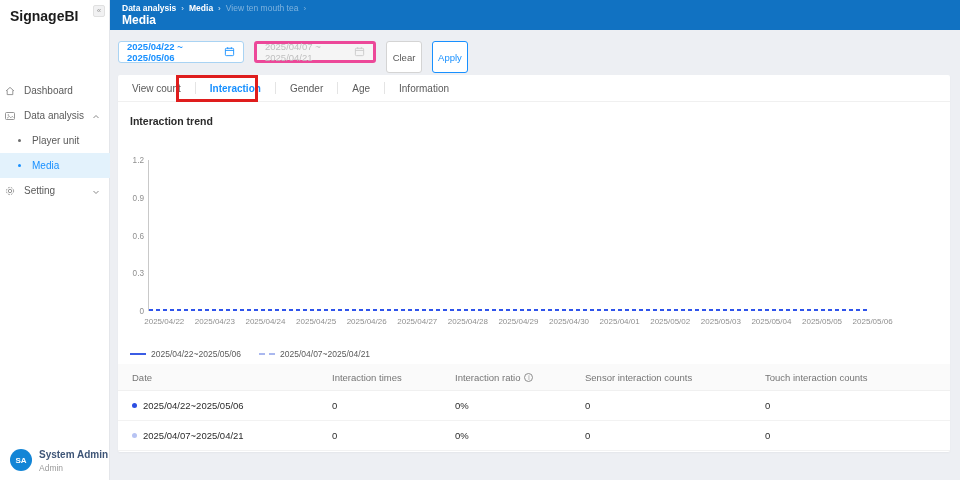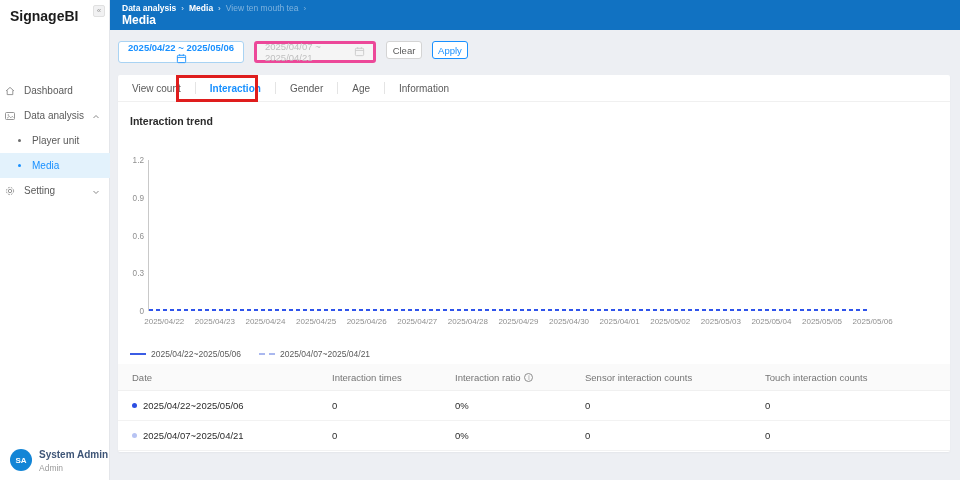--- a/index.html
+++ b/index.html
@@ -31,23 +31,23 @@
   .crumbs { position:absolute; left:12px; top:3px; font-size:8.5px; display:flex; align-items:center; }
   .crumb { font-weight:bold; }
   .crumb.dim { color:rgba(255,255,255,0.45); font-weight:normal; }
   .crumb-sep { margin:0 5px; font-size:8px; color:rgba(255,255,255,0.85); }
   .crumb-sep.dim { color:rgba(255,255,255,0.45); }
   .page-title { position:absolute; left:12px; top:13px; font-size:12px; font-weight:bold; }
 
   
   .filterbar { position:absolute; left:118px; top:41px; display:flex; gap:10px; z-index:1; }
   .picker { height:22px; border-radius:3px; display:flex; align-items:center; justify-content:space-between; padding:0 8px; font-size:9.5px; }
-  .picker.primary { width:126px; background:#fff; border:1px solid #a9d3f3; color:#1890ff; font-weight:bold;flex-direction:column; }
+  .picker.primary { width:126px; background:#fff; border:1px solid #a9d3f3; color:#1890ff; font-weight:bold; }
   .picker.compare { width:122px; background:#f5f5f5; border:3px solid #ec4899; color:#bfbfbf; }
-  .btn { height:18px; border-radius:3px; background:#fff; font-size:9.5px; display:flex; align-items:center; justify-content:center; cursor:pointer; }
+  .btn { height:32px; border-radius:3px; background:#fff; font-size:9.5px; display:flex; align-items:center; justify-content:center; cursor:pointer; }
   .btn.clear { width:36px; border:1px solid #d4d4d4; color:#595959; }
   .btn.apply { width:36px; border:1px solid #1890ff; color:#1890ff; }
 
   
   .card { position:absolute; left:118px; top:75px; width:832px; height:377px; background:#fff; border-radius:2px; box-shadow:0 1px 2px rgba(0,0,0,0.04); }
   .tabs { position:absolute; left:0; top:0; width:832px; height:27px; display:flex; align-items:center; border-bottom:1px solid #f0f0f0; }
   .tab { padding:0 14px; font-size:10px; color:#5a5a5a; cursor:pointer; }
   .tab.active { color:#1890ff; font-weight:bold; }
   .tab-div { width:1px; height:12px; background:#e4e4e4; }
   .annotation-box { position:absolute; left:58px; top:0px; width:82px; height:27px; border:3px solid #df1d1d; z-index:6; pointer-events:none; }

